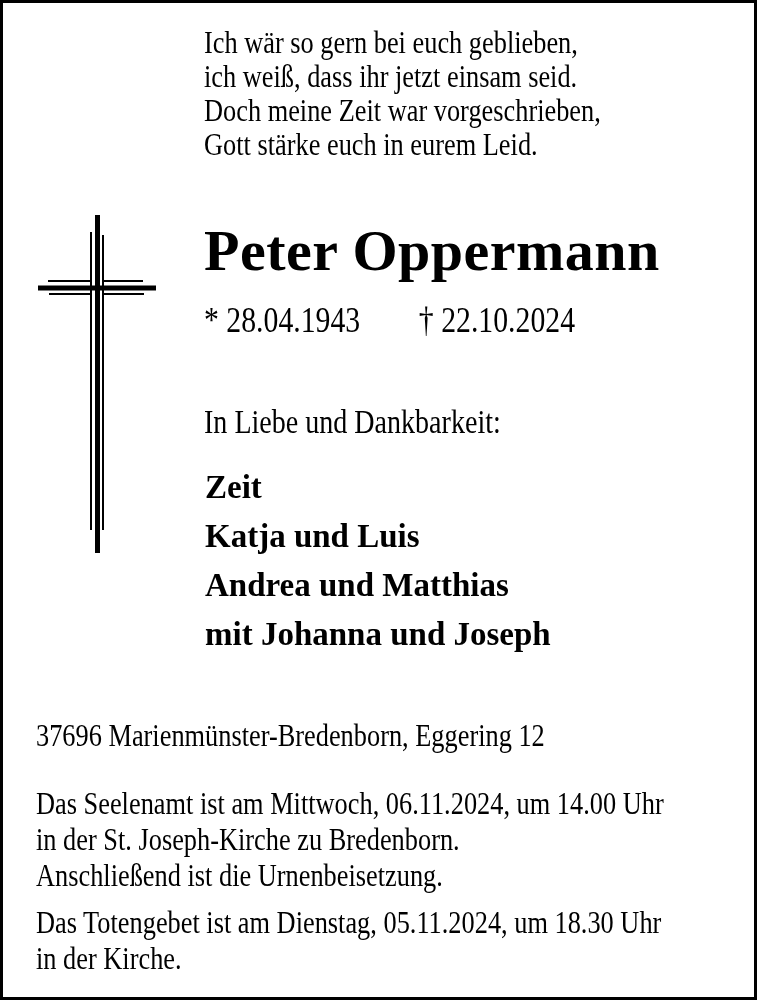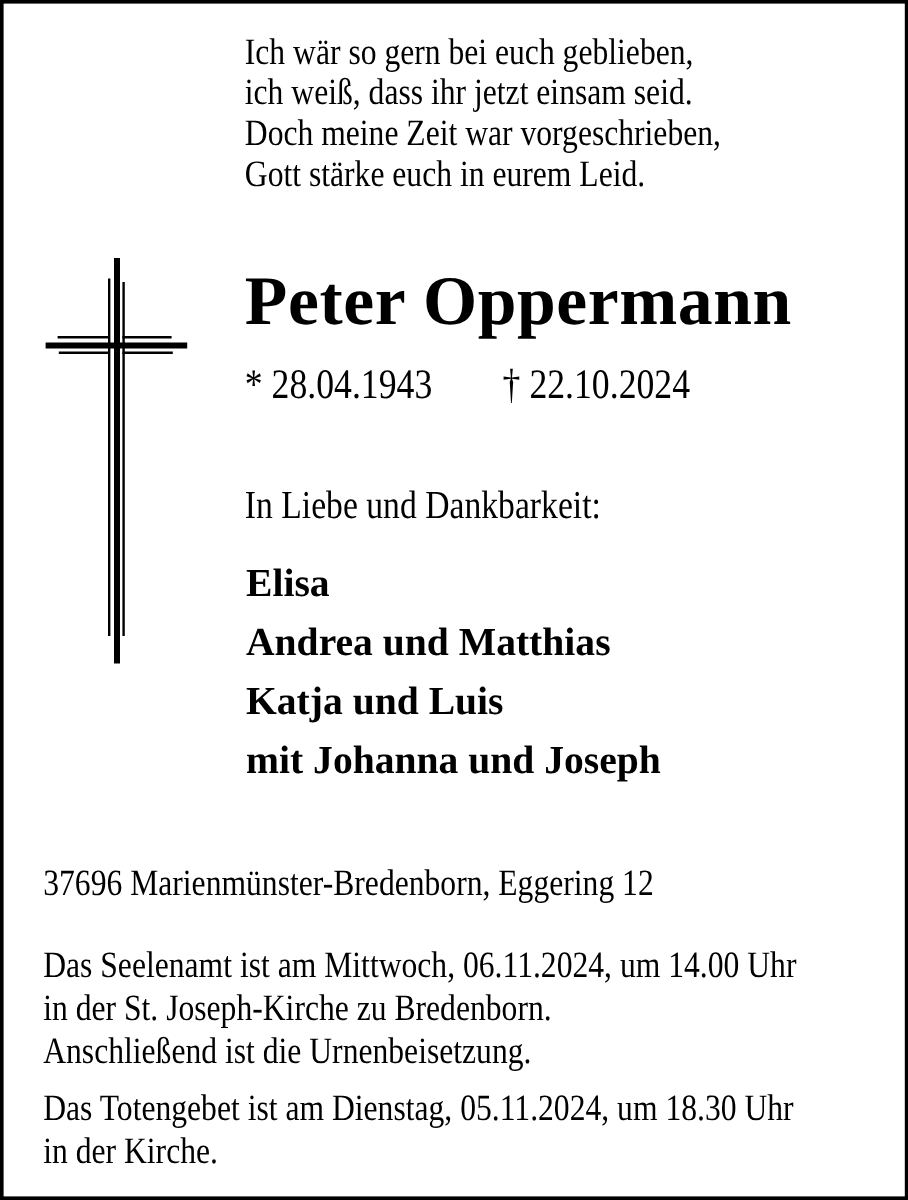--- a/index.html
+++ b/index.html
@@ -95,23 +95,23 @@
 
   <div class="abs deceased-name">Peter Oppermann</div>
 
   <div class="abs dates condensed">
     <span class="birth">* 28.04.1943</span><span class="death">† 22.10.2024</span>
   </div>
 
   <div class="abs tribute condensed">In Liebe und Dankbarkeit:</div>
 
   <div class="abs mourners">
-    <div>Elisa</div>
+    <div>Zeit</div>
+    <div>Katja und Luis</div>
     <div>Andrea und Matthias</div>
-    <div>Katja und Luis</div>
     <div>mit Johanna und Joseph</div>
   </div>
 
   <div class="abs address condensed">37696 Marienmünster-Bredenborn, Eggering 12</div>
 
   <div class="abs service-1 condensed">
     <div>Das Seelenamt ist am Mittwoch, 06.11.2024, um 14.00 Uhr</div>
     <div>in der St. Joseph-Kirche zu Bredenborn.</div>
     <div>Anschließend ist die Urnenbeisetzung.</div>
   </div>

